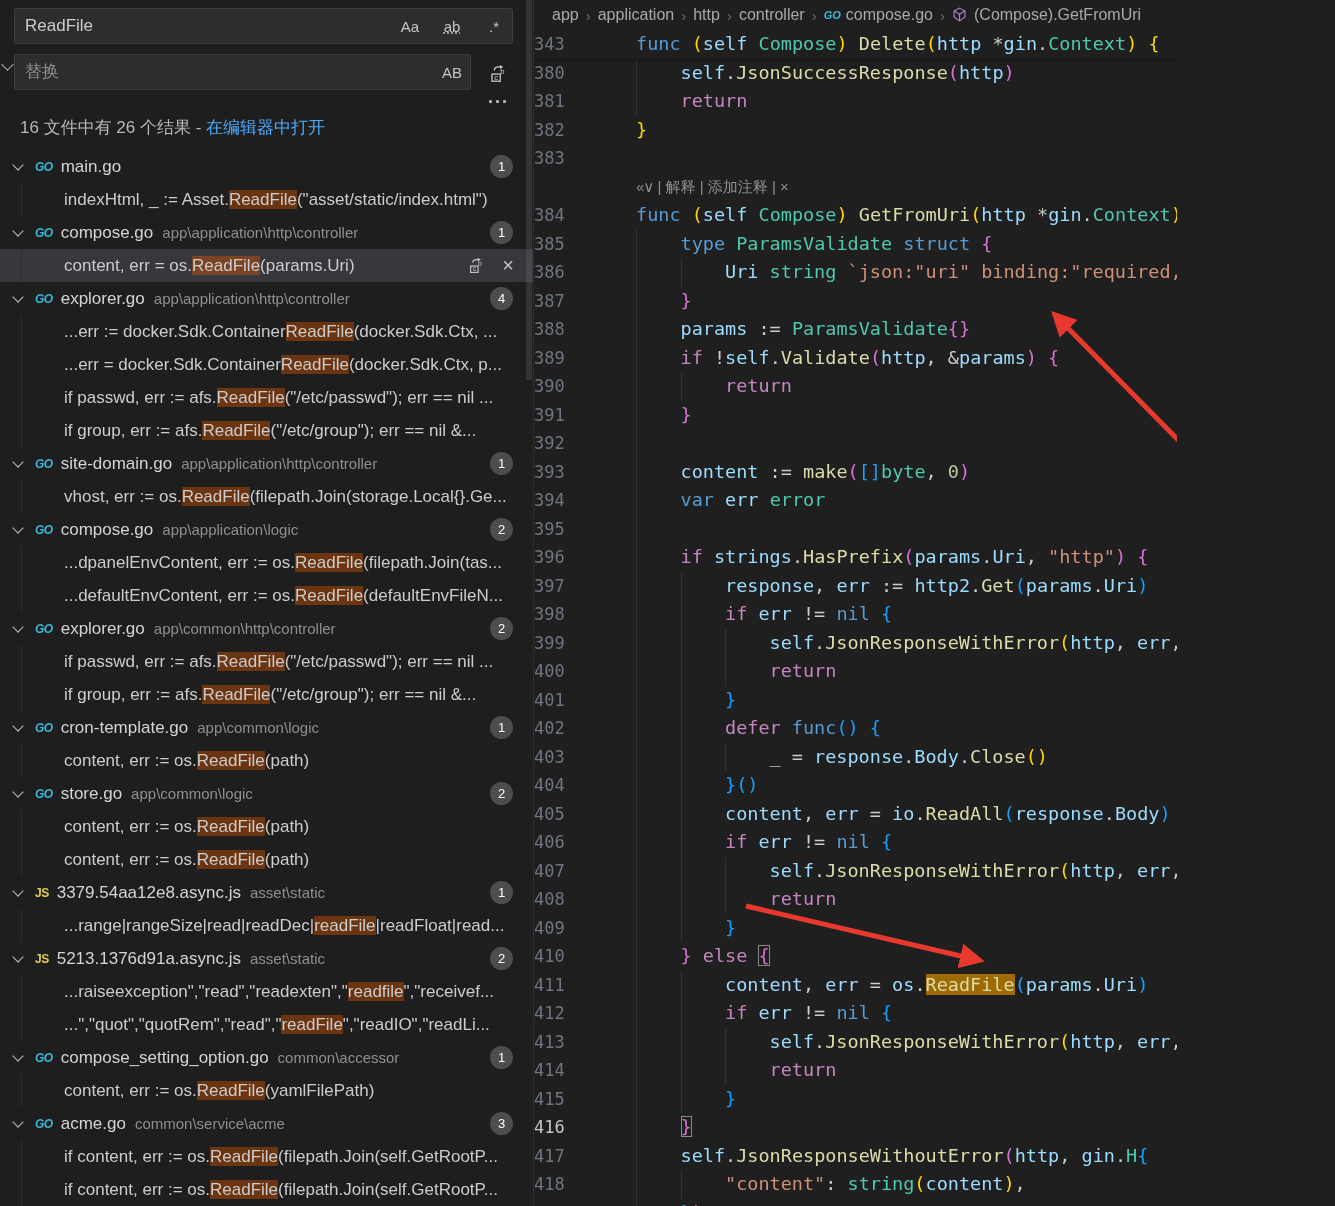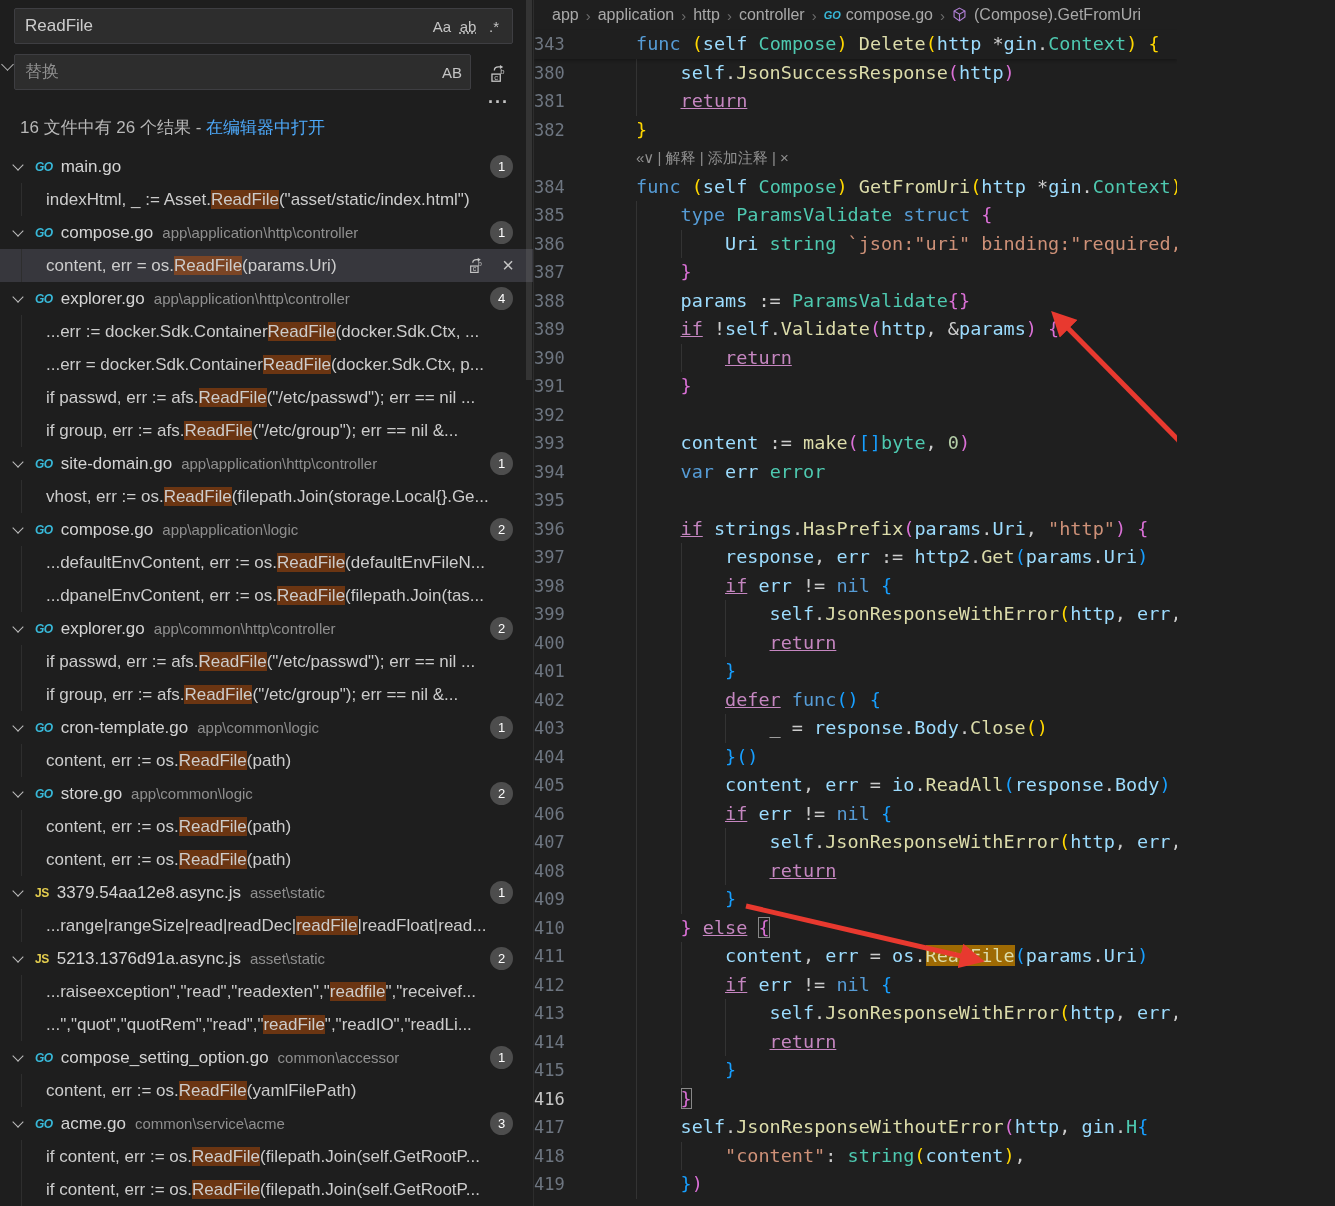--- a/index.html
+++ b/index.html
@@ -13,21 +13,21 @@
   .rchev { position:absolute; left:3px; top:60px; width:9px; height:9px;
            border-right:1.6px solid #b5b5b5; border-bottom:1.6px solid #b5b5b5;
            transform:rotate(45deg); cursor:pointer; }
   .inputwrap { position:absolute; left:14px; right:20px; top:8px; height:38px; }
   .inputwrap.rep { top:54px; right:62px; }
   .vsinput { width:100%; height:36px; background:#2d2d2d; border:1px solid #3e3e42;
              border-radius:2px; color:#cccccc; font:17px "Liberation Sans", sans-serif;
              padding:0 100px 0 10px; outline:none; }
   .inputwrap.rep .vsinput { padding-right:46px; }
   .vsinput::placeholder { color:#8f8f8f; }
-  .inicons { position:absolute; right:6px; top:5px; display:flex; gap:0; }
+  .inicons { position:absolute; right:6px; top:5px; display:flex; gap:16px; }
   .tgl { min-width:26px; height:26px; border-radius:3px; color:#c5c5c5; font:15px "Liberation Sans", sans-serif;
          display:flex; align-items:center; justify-content:center; cursor:pointer; }
   .tgl.uln { text-decoration:underline dotted; }
   .sidebtn { position:absolute; right:22px; top:60px; width:26px; height:26px; display:flex;
              align-items:center; justify-content:center; cursor:pointer; color:#c5c5c5; }
   .morebtn { position:absolute; right:24px; top:92px; font:bold 18px "Liberation Sans", sans-serif;
              color:#c5c5c5; letter-spacing:1px; cursor:pointer; }
   .summary { position:absolute; left:20px; top:116px; font:17px "Liberation Sans", sans-serif; color:#b8b8b8;
              white-space:nowrap; }
   .summary a { color:#4daafc; text-decoration:none; cursor:pointer; }
@@ -38,21 +38,21 @@
   .chev { width:8px; height:8px; border-right:1.6px solid #bdbdbd; border-bottom:1.6px solid #bdbdbd;
           transform:rotate(45deg); margin:-4px 13px 0 4px; flex:none; }
   .ficon { flex:none; margin-right:8px; font:italic bold 12px "Liberation Sans", sans-serif; letter-spacing:-0.5px; }
   .ficon.go { color:#38b8d8; }
   .ficon.js { color:#e3cd4e; font-style:normal; }
   .fname { color:#d4d4d4; font-size:17px; }
   .fpath { color:#8f8f8f; font-size:15px; margin-left:9px; overflow:hidden; }
   .badge { position:absolute; right:20px; top:5px; min-width:23px; height:23px; border-radius:12px;
            background:#4d4d4d; color:#ffffff; font:13px/23px "Liberation Sans", sans-serif; text-align:center;
            padding:0 4px; }
-  .result-row { padding-left:46px; padding-right:12px; }
+  .result-row { padding-left:64px; padding-right:12px; }
   .result-row::before { content:""; position:absolute; left:21px; top:0; bottom:0;
                         border-left:1px solid #2e2e2e; }
   .result-row.selected { background:#37373D; }
   .rtext { font-size:17px; color:#cccccc; white-space:pre; overflow:hidden; }
   .match { background:var(--side-match, rgba(234,92,0,0.38)); }
   .acts { position:absolute; right:14px; top:0; height:33px; display:flex; align-items:center; gap:10px;
           background:#37373D; padding-left:4px; }
   .act { width:22px; height:22px; display:flex; align-items:center; justify-content:center;
          color:#c5c5c5; font-size:17px; cursor:pointer; }
   .sbthumb { position:absolute; right:1px; top:0; width:6px; height:380px; background:rgba(121,121,121,0.25); }
@@ -66,21 +66,21 @@
   .bc-go { font:italic bold 11px "Liberation Sans", sans-serif; color:#38b8d8; margin-right:-2px; }
   .sticky { box-shadow:0 2px 3px rgba(0,0,0,0.25); position:relative; z-index:3; background:#1f1f1f; }
   .cline { display:flex; height:28.5px; }
   .ln { flex:none; width:57px; color:#6e7681;
         font:17px/28.5px "DejaVu Sans Mono", monospace; }
   .cline.active .ln { color:#c6c6c6; }
   .ctext { flex:none; padding-left:45px; white-space:pre;
            font:18.5px/28.5px "DejaVu Sans Mono", monospace; color:#cccccc; }
   .indg { display:inline-block; width:44.5px; height:28.5px; vertical-align:top;
           border-left:1px solid #333333; }
-  .tk-kw { color:#C586C0;text-decoration:underline; } .tk-kb { color:#569CD6; } .tk-fn { color:#DCDCAA; }
+  .tk-kw { color:#C586C0; } .tk-kb { color:#569CD6; } .tk-fn { color:#DCDCAA; }
   .tk-id { color:#9CDCFE; } .tk-ty { color:#4EC9B0; } .tk-st { color:#CE9178; }
   .tk-nu { color:#B5CEA8; } .tk-pl { color:#cccccc; }
   .tk-b1 { color:#FFD700; } .tk-b2 { color:#DA70D6; } .tk-b3 { color:#179FFF; }
   .tk-hl { background:var(--find-match,#9E6A03); }
   .tk-mb { box-shadow:inset 0 0 0 1px #888888; }
   .cline.lens .ctext { font:15px/28.5px "Liberation Sans", sans-serif; color:#8f8f8f; }
   .lens-item { cursor:pointer; }
   .lens-ic { letter-spacing:-1px; }
   .arrows { position:absolute; left:0; top:0; width:100%; height:100%; z-index:5; pointer-events:none; }
 </style>
@@ -183,24 +183,24 @@
           <span class="rtext"><span>vhost, err := os.</span><span class="match">ReadFile</span><span>(filepath.Join(storage.Local{}.Ge...</span></span>
         </div>
         <div class="row file-row">
           <span class="chev"></span>
           <span class="ficon go">GO</span>
           <span class="fname">compose.go</span>
           <span class="fpath">app\application\logic</span>
           <span class="badge">2</span>
         </div>
         <div class="row result-row">
+          <span class="rtext"><span>...dpanelEnvContent, err := os.</span><span class="match">ReadFile</span><span>(filepath.Join(tas...</span></span>
+        </div>
+        <div class="row result-row">
           <span class="rtext"><span>...defaultEnvContent, err := os.</span><span class="match">ReadFile</span><span>(defaultEnvFileN...</span></span>
-        </div>
-        <div class="row result-row">
-          <span class="rtext"><span>...dpanelEnvContent, err := os.</span><span class="match">ReadFile</span><span>(filepath.Join(tas...</span></span>
         </div>
         <div class="row file-row">
           <span class="chev"></span>
           <span class="ficon go">GO</span>
           <span class="fname">explorer.go</span>
           <span class="fpath">app\common\http\controller</span>
           <span class="badge">2</span>
         </div>
         <div class="row result-row">
           <span class="rtext"><span>if passwd, err := afs.</span><span class="match">ReadFile</span><span>("/etc/passwd"); err == nil ...</span></span>
@@ -312,20 +312,24 @@
           <span class="ctext"><span class="indg"></span><span class="tk-id">self</span><span class="tk-pl">.</span><span class="tk-fn">JsonSuccessResponse</span><span class="tk-b2">(</span><span class="tk-id">http</span><span class="tk-b2">)</span></span>
         </div>
         <div class="cline">
           <span class="ln">381</span>
           <span class="ctext"><span class="indg"></span><span class="tk-kw">return</span></span>
         </div>
         <div class="cline">
           <span class="ln">382</span>
           <span class="ctext"><span class="tk-b1">}</span></span>
         </div>
+        <div class="cline">
+          <span class="ln">383</span>
+          <span class="ctext"></span>
+        </div>
         <div class="cline lens">
           <span class="ln"></span>
           <span class="ctext"><span class="lens-ic">«∨</span><span class="lens-item"> | 解释</span><span class="lens-item"> | 添加注释</span><span class="lens-item"> | ×</span></span>
         </div>
         <div class="cline">
           <span class="ln">384</span>
           <span class="ctext"><span class="tk-kb">func</span><span class="tk-pl"> </span><span class="tk-b1">(</span><span class="tk-id">self</span><span class="tk-pl"> </span><span class="tk-ty">Compose</span><span class="tk-b1">)</span><span class="tk-pl"> </span><span class="tk-fn">GetFromUri</span><span class="tk-b1">(</span><span class="tk-id">http</span><span class="tk-pl"> *</span><span class="tk-id">gin</span><span class="tk-pl">.</span><span class="tk-ty">Context</span><span class="tk-b1">)</span><span class="tk-pl"> </span><span class="tk-b1">{</span></span>
         </div>
         <div class="cline">
           <span class="ln">385</span>

